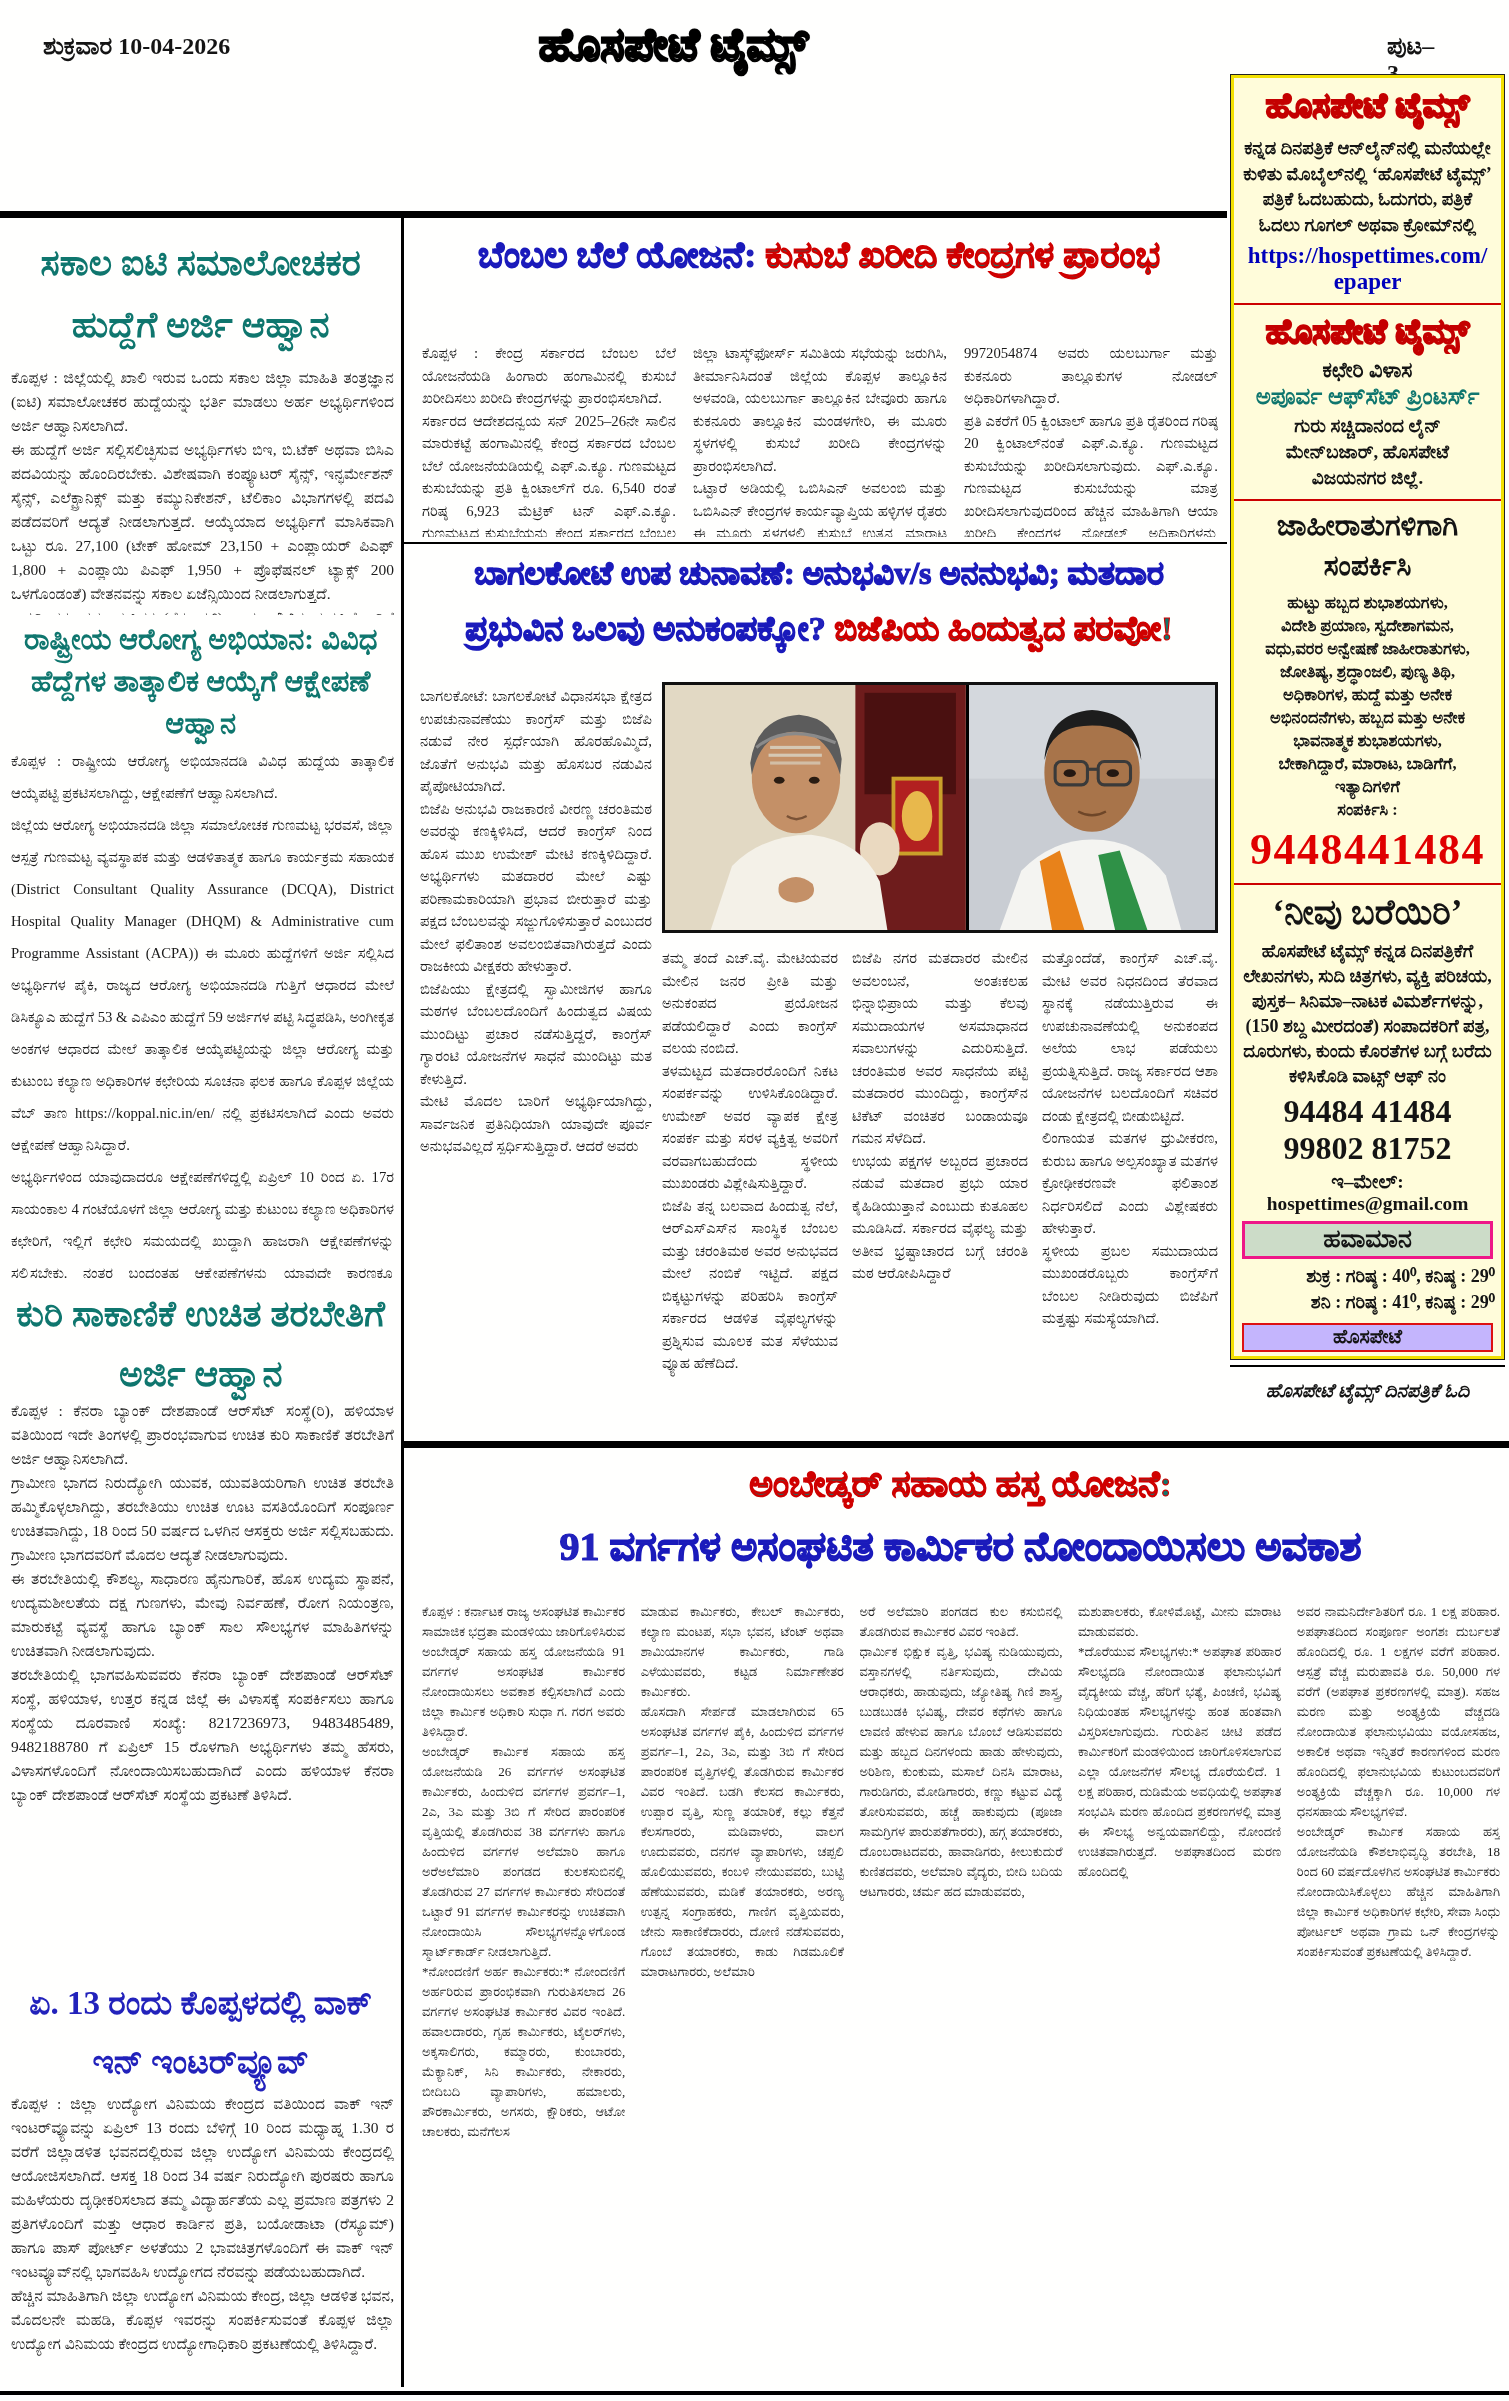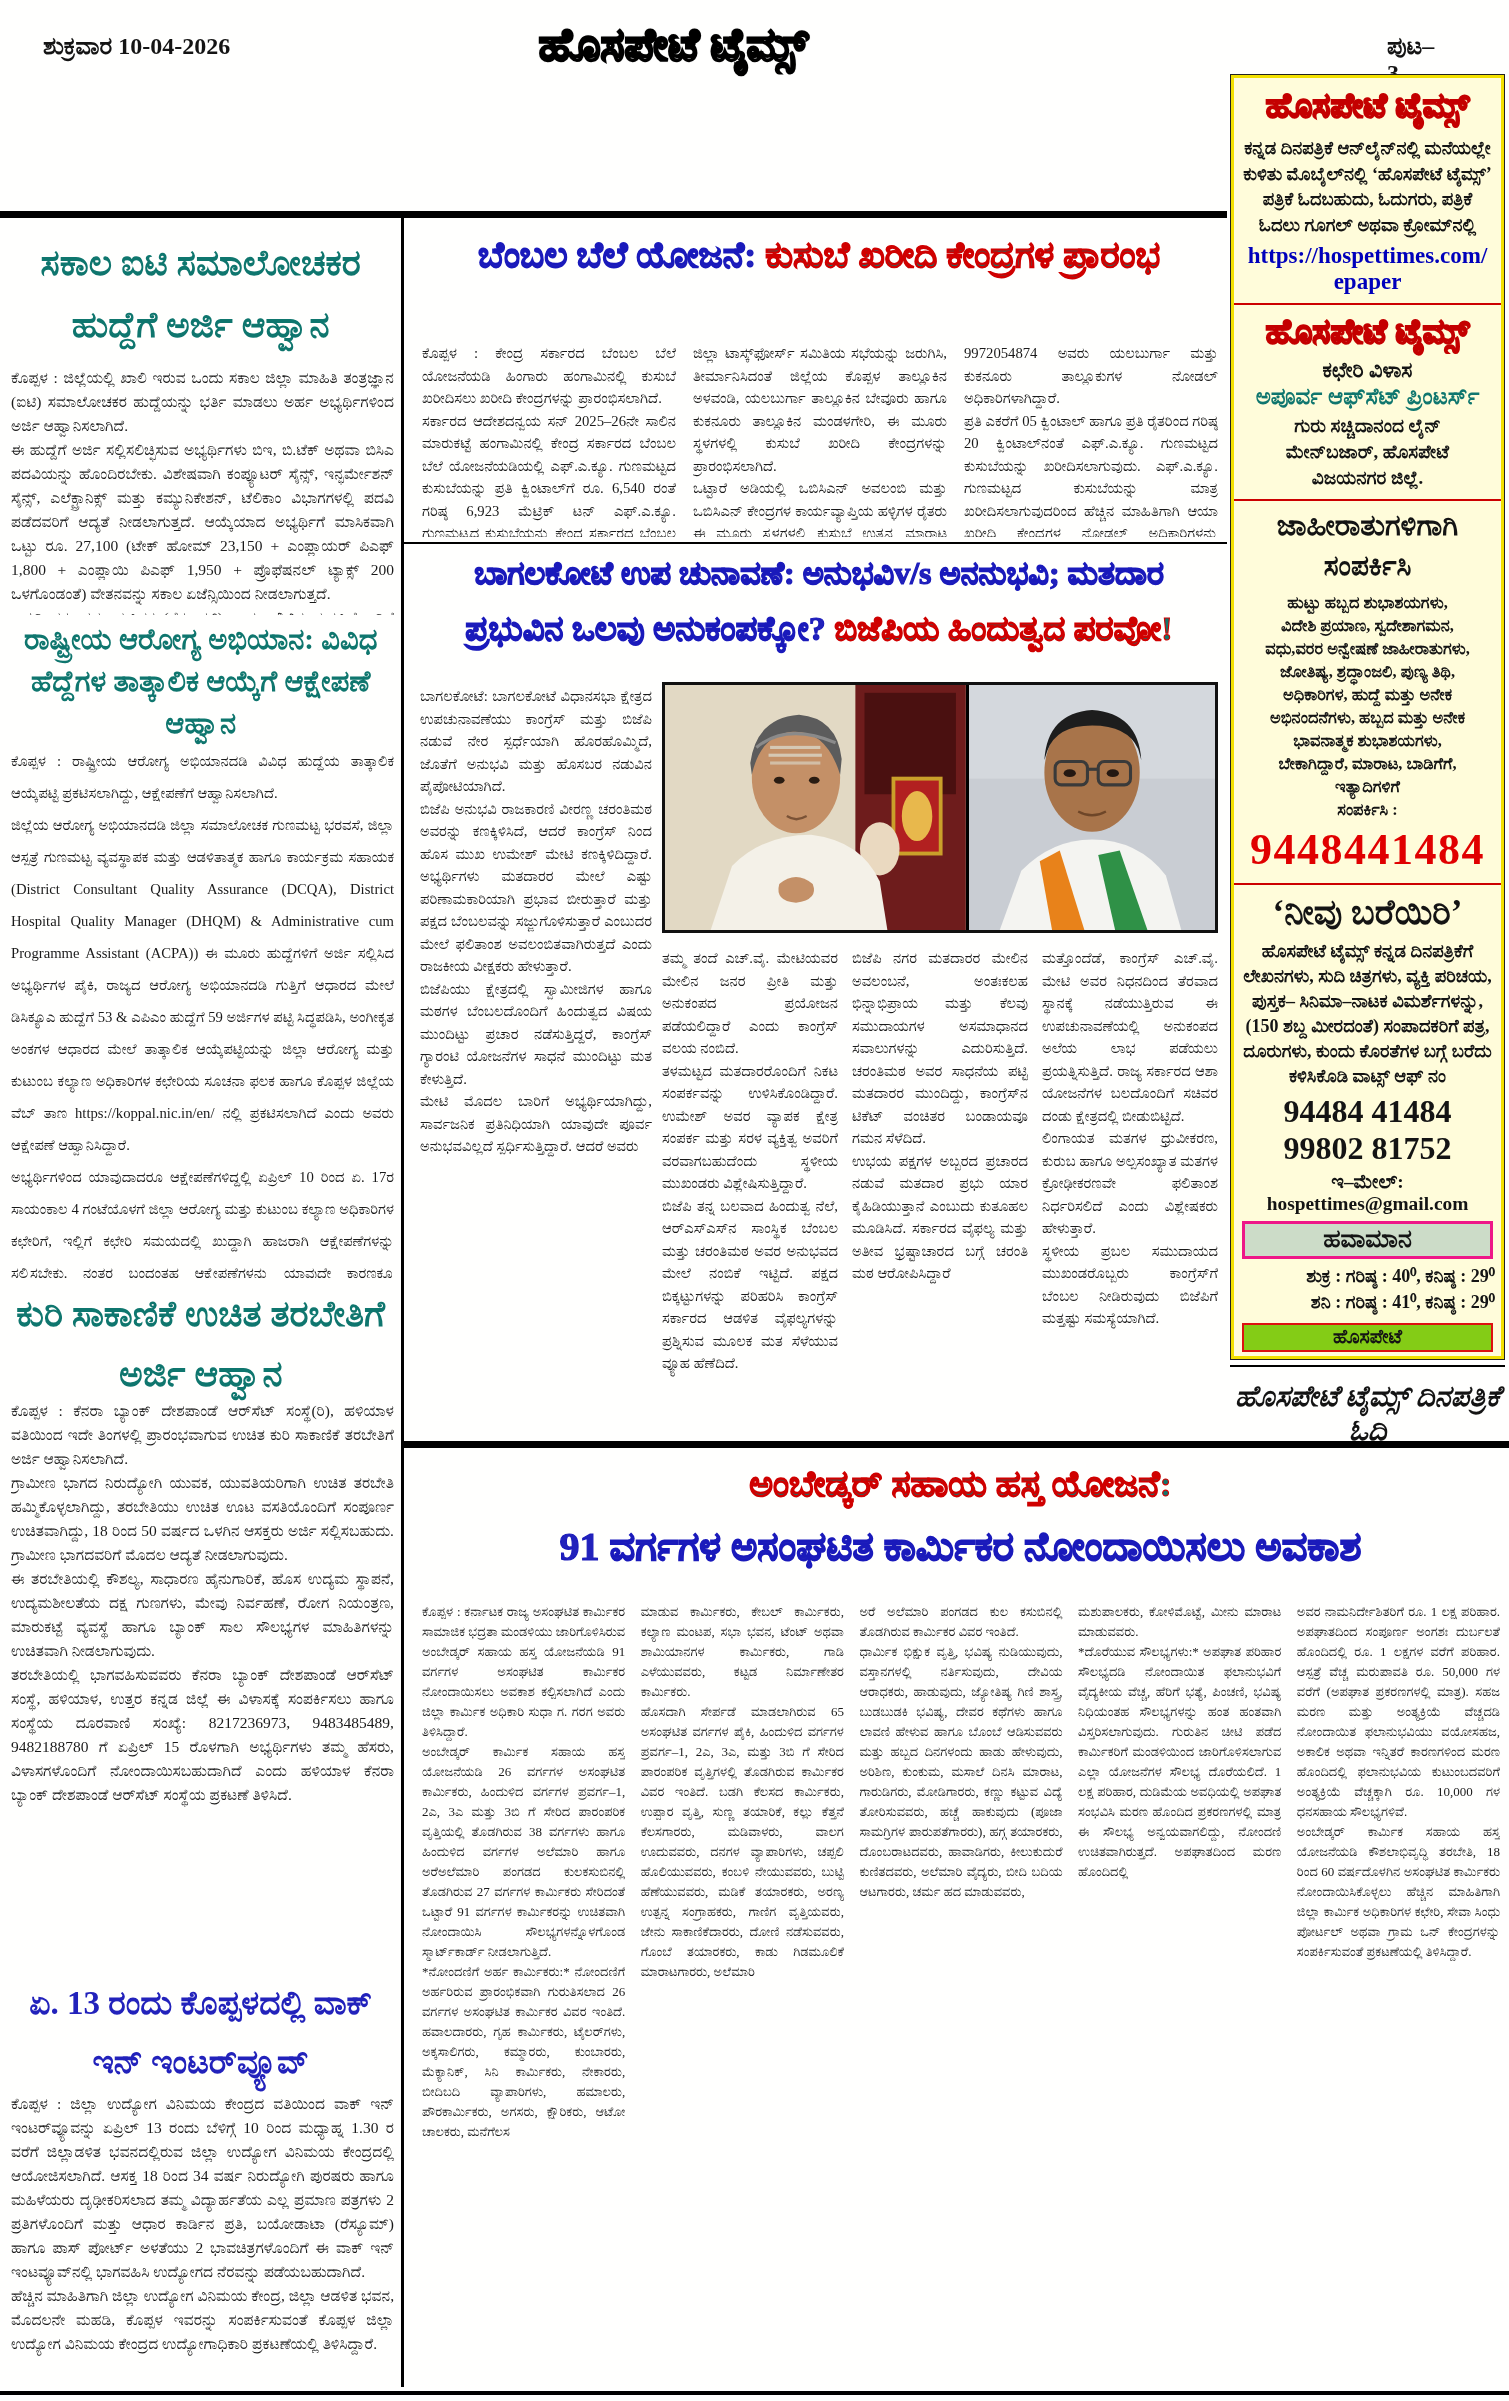--- a/index.html
+++ b/index.html
@@ -20,21 +20,21 @@
   .body-text { font-size:15.5px; line-height:24px; color:#1a1a1a; }
   .body-sm { font-size:14.7px; line-height:22.5px; color:#1a1a1a; }
   .body-xs { font-size:13px; line-height:20px; color:#1a1a1a; }
   .cols { display:flex; }
   .col { flex:1; overflow:hidden; }
   
   #sidebar { border:1.5px solid #222; background:#fffcda; }
   #sidebar .inner { border:3.9px solid #f2e000; width:100%; height:100%; padding:9.3px 6.2px; text-align:center; overflow:hidden; }
   .red-hr { border:none; border-top:2.3px solid #cc0000; margin:7.7px -6.2px; }
   .wbox { border:3.1px solid #ee1788; background:#ccdcc8; margin:6.2px 1.5px 4.6px 1.5px; padding:1.5px 0; }
-  .wbox2 { border:2.3px solid #dd1111; background:#84cc16; margin:7.7px 1.5px 4.6px 1.5px; padding:1.5px 0; }
+  .wbox2 { border:2.3px solid #dd1111; background:#c4b5fd; margin:7.7px 1.5px 4.6px 1.5px; padding:1.5px 0; }
   .wrow { font-size:18px; font-weight:bold; text-align:right; padding-left:4.6px; line-height:26px; }
   #photo-frame { border:3.9px solid #111; display:flex; background:#000; gap:3.1px; }
   #photo-frame svg { display:block; height:100%; }
 </style>
 </head>
 <body>
 
 <div id="page">
 
   <div class="abs" style="left:0;top:0;width:1227px;height:215px;">
@@ -176,21 +176,21 @@
       </div>
       <div class="wrow">ಶುಕ್ರ   :  ಗರಿಷ್ಠ  :  40⁰,    ಕನಿಷ್ಠ :  29⁰</div>
       <div class="wrow">ಶನಿ    :  ಗರಿಷ್ಠ  :  41⁰,    ಕನಿಷ್ಠ :  29⁰</div>
       <div class="wbox2">
         <div class="bold" style="font-size:19.4px;">ಹೊಸಪೇಟೆ</div>
       </div>
 
     </div>
   </div>
   <div class="abs rule-black" style="left:1230px;top:1365px;width:275px;height:2.3px;"></div>
-  <div class="abs ctr bold" style="left:1230px;top:1380px;width:275px;font-size:29px;font-style:italic;">ಹೊಸಪೇಟೆ ಟೈಮ್ಸ್ ದಿನಪತ್ರಿಕೆ ಓದಿ</div>
+  <div class="abs ctr bold" style="left:1230px;top:1380px;width:275px;font-size:19px;font-style:italic;">ಹೊಸಪೇಟೆ ಟೈಮ್ಸ್ ದಿನಪತ್ರಿಕೆ ಓದಿ</div>
 
   <div class="abs rule-black" style="left:404px;top:1441px;width:1105px;height:7px;"></div>
   <div class="abs ctr bold red outline-redh" style="left:411px;top:1463px;width:1099px;font-size:36px;">ಅಂಬೇಡ್ಕರ್  ಸಹಾಯ  ಹಸ್ತ  ಯೋಜನೆ:</div>
   <div class="abs ctr bold blue outline-blue" style="left:411px;top:1523px;width:1099px;font-size:40px;">91 ವರ್ಗಗಳ ಅಸಂಘಟಿತ ಕಾರ್ಮಿಕರ ನೋಂದಾಯಿಸಲು ಅವಕಾಶ</div>
 
   <div class="abs cols" style="left:422px;top:1602px;width:1078px;height:775px;gap:15.5px;">
     <div class="col body-xs just pre">ಕೊಪ್ಪಳ : ಕರ್ನಾಟಕ ರಾಜ್ಯ ಅಸಂಘಟಿತ ಕಾರ್ಮಿಕರ ಸಾಮಾಜಿಕ ಭದ್ರತಾ ಮಂಡಳಿಯು ಜಾರಿಗೊಳಿಸಿರುವ ಅಂಬೇಡ್ಕರ್ ಸಹಾಯ ಹಸ್ತ ಯೋಜನೆಯಡಿ 91 ವರ್ಗಗಳ ಅಸಂಘಟಿತ ಕಾರ್ಮಿಕರ ನೋಂದಾಯಿಸಲು ಅವಕಾಶ ಕಲ್ಪಿಸಲಾಗಿದೆ ಎಂದು ಜಿಲ್ಲಾ ಕಾರ್ಮಿಕ ಅಧಿಕಾರಿ ಸುಧಾ ಗ. ಗರಗ ಅವರು ತಿಳಿಸಿದ್ದಾರೆ.
 ಅಂಬೇಡ್ಕರ್ ಕಾರ್ಮಿಕ ಸಹಾಯ ಹಸ್ತ ಯೋಜನೆಯಡಿ 26 ವರ್ಗಗಳ ಅಸಂಘಟಿತ ಕಾರ್ಮಿಕರು, ಹಿಂದುಳಿದ ವರ್ಗಗಳ ಪ್ರವರ್ಗ–1, 2ಎ, 3ಎ ಮತ್ತು 3ಬಿ ಗೆ ಸೇರಿದ ಪಾರಂಪರಿಕ ವೃತ್ತಿಯಲ್ಲಿ ತೊಡಗಿರುವ 38 ವರ್ಗಗಳು ಹಾಗೂ ಹಿಂದುಳಿದ ವರ್ಗಗಳ ಅಲೆಮಾರಿ ಹಾಗೂ ಅರೆಅಲೆಮಾರಿ ಪಂಗಡದ ಕುಲಕಸುಬಿನಲ್ಲಿ ತೊಡಗಿರುವ 27 ವರ್ಗಗಳ ಕಾರ್ಮಿಕರು ಸೇರಿದಂತೆ ಒಟ್ಟಾರೆ 91 ವರ್ಗಗಳ ಕಾರ್ಮಿಕರನ್ನು ಉಚಿತವಾಗಿ ನೋಂದಾಯಿಸಿ ಸೌಲಭ್ಯಗಳನ್ನೊಳಗೊಂಡ ಸ್ಮಾರ್ಟ್‌ಕಾರ್ಡ್ ನೀಡಲಾಗುತ್ತಿದೆ.
 *ನೋಂದಣಿಗೆ ಅರ್ಹ ಕಾರ್ಮಿಕರು:* ನೋಂದಣಿಗೆ ಅರ್ಹರಿರುವ ಪ್ರಾರಂಭಿಕವಾಗಿ ಗುರುತಿಸಲಾದ 26 ವರ್ಗಗಳ ಅಸಂಘಟಿತ ಕಾರ್ಮಿಕರ ವಿವರ ಇಂತಿದೆ. ಹವಾಲದಾರರು, ಗೃಹ ಕಾರ್ಮಿಕರು, ಟೈಲರ್‌ಗಳು, ಅಕ್ಕಸಾಲಿಗರು, ಕಮ್ಮಾರರು, ಕುಂಬಾರರು, ಮೆಕ್ಯಾನಿಕ್, ಸಿನಿ ಕಾರ್ಮಿಕರು, ನೇಕಾರರು, ಬೀದಿಬದಿ ವ್ಯಾಪಾರಿಗಳು, ಹಮಾಲರು, ಪೌರಕಾರ್ಮಿಕರು, ಅಗಸರು, ಕ್ಷೌರಿಕರು, ಆಟೋ ಚಾಲಕರು, ಮನೆಗೆಲಸ</div>
     <div class="col body-xs just pre">ಮಾಡುವ ಕಾರ್ಮಿಕರು, ಕೇಬಲ್ ಕಾರ್ಮಿಕರು, ಕಲ್ಯಾಣ ಮಂಟಪ, ಸಭಾ ಭವನ, ಟೆಂಟ್ ಅಥವಾ ಶಾಮಿಯಾನಗಳ ಕಾರ್ಮಿಕರು, ಗಾಡಿ ಎಳೆಯುವವರು, ಕಟ್ಟಡ ನಿರ್ಮಾಣೇತರ ಕಾರ್ಮಿಕರು.

